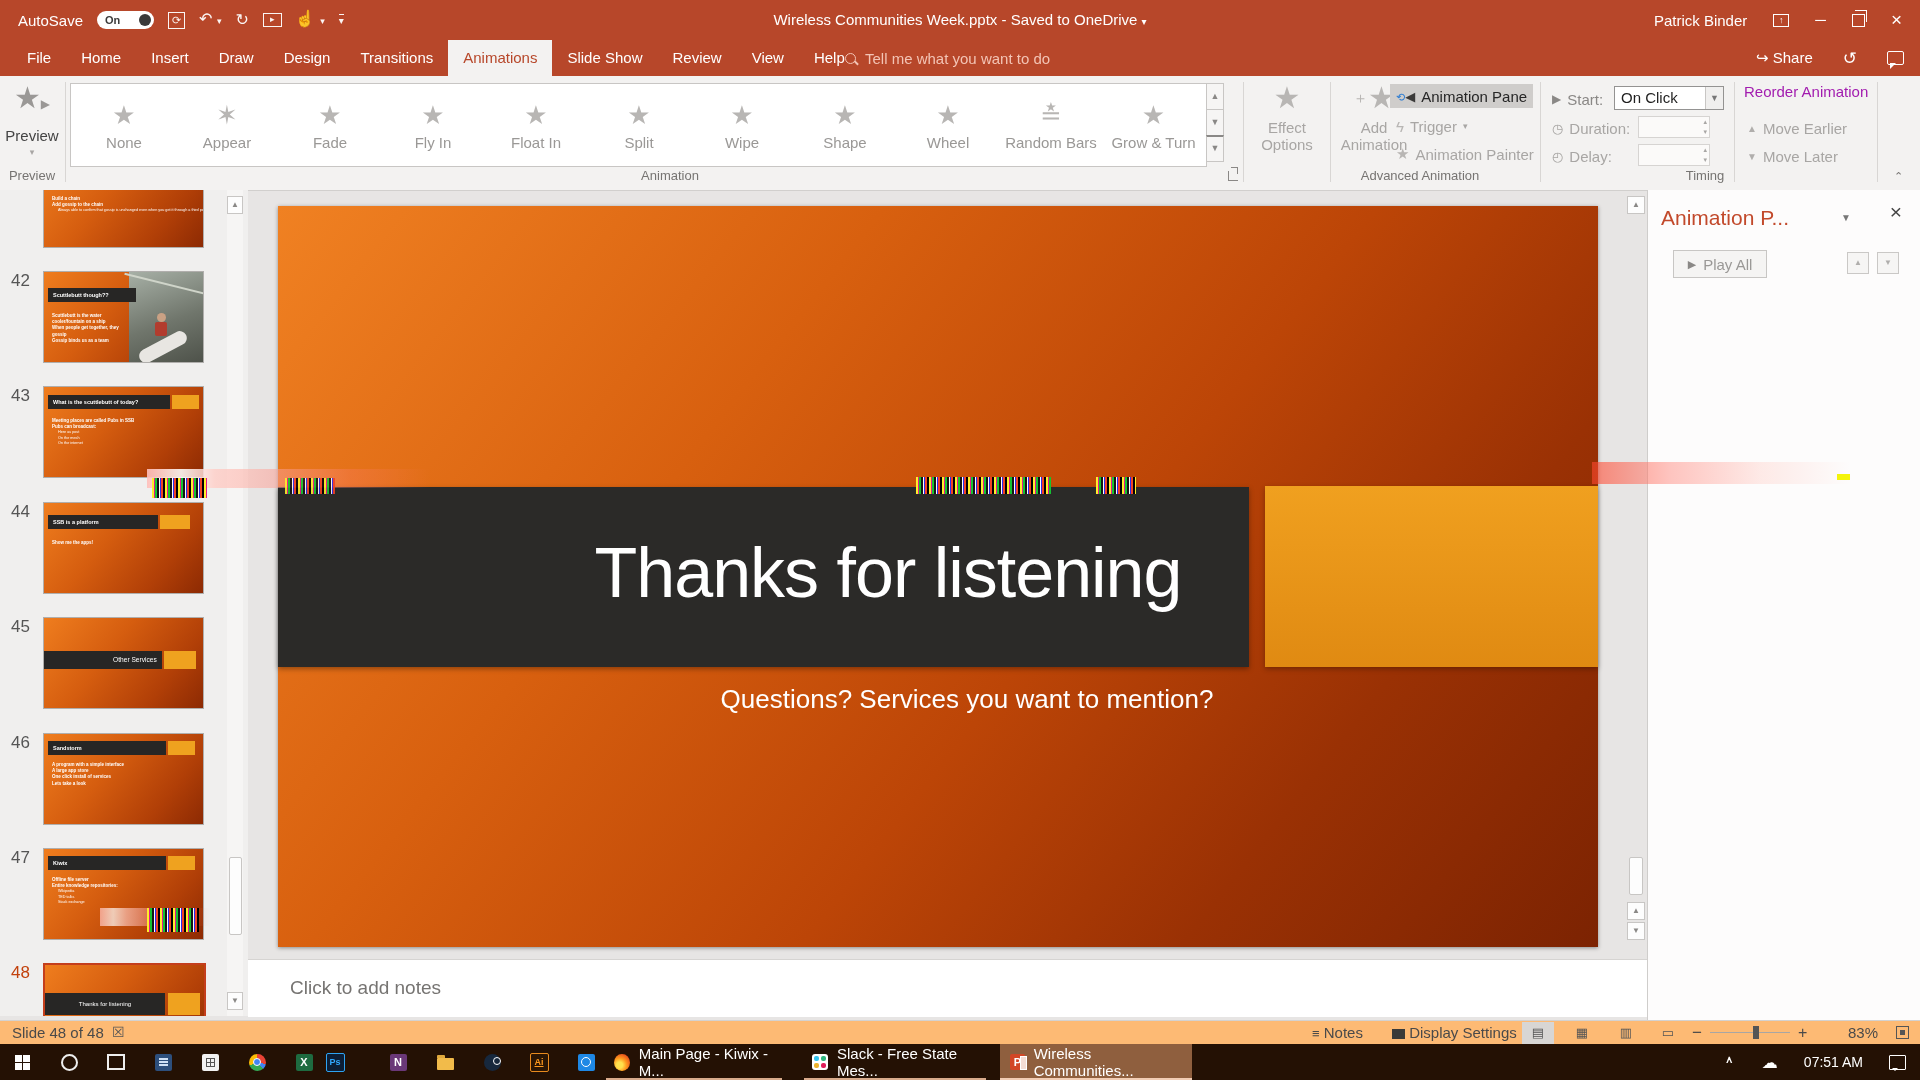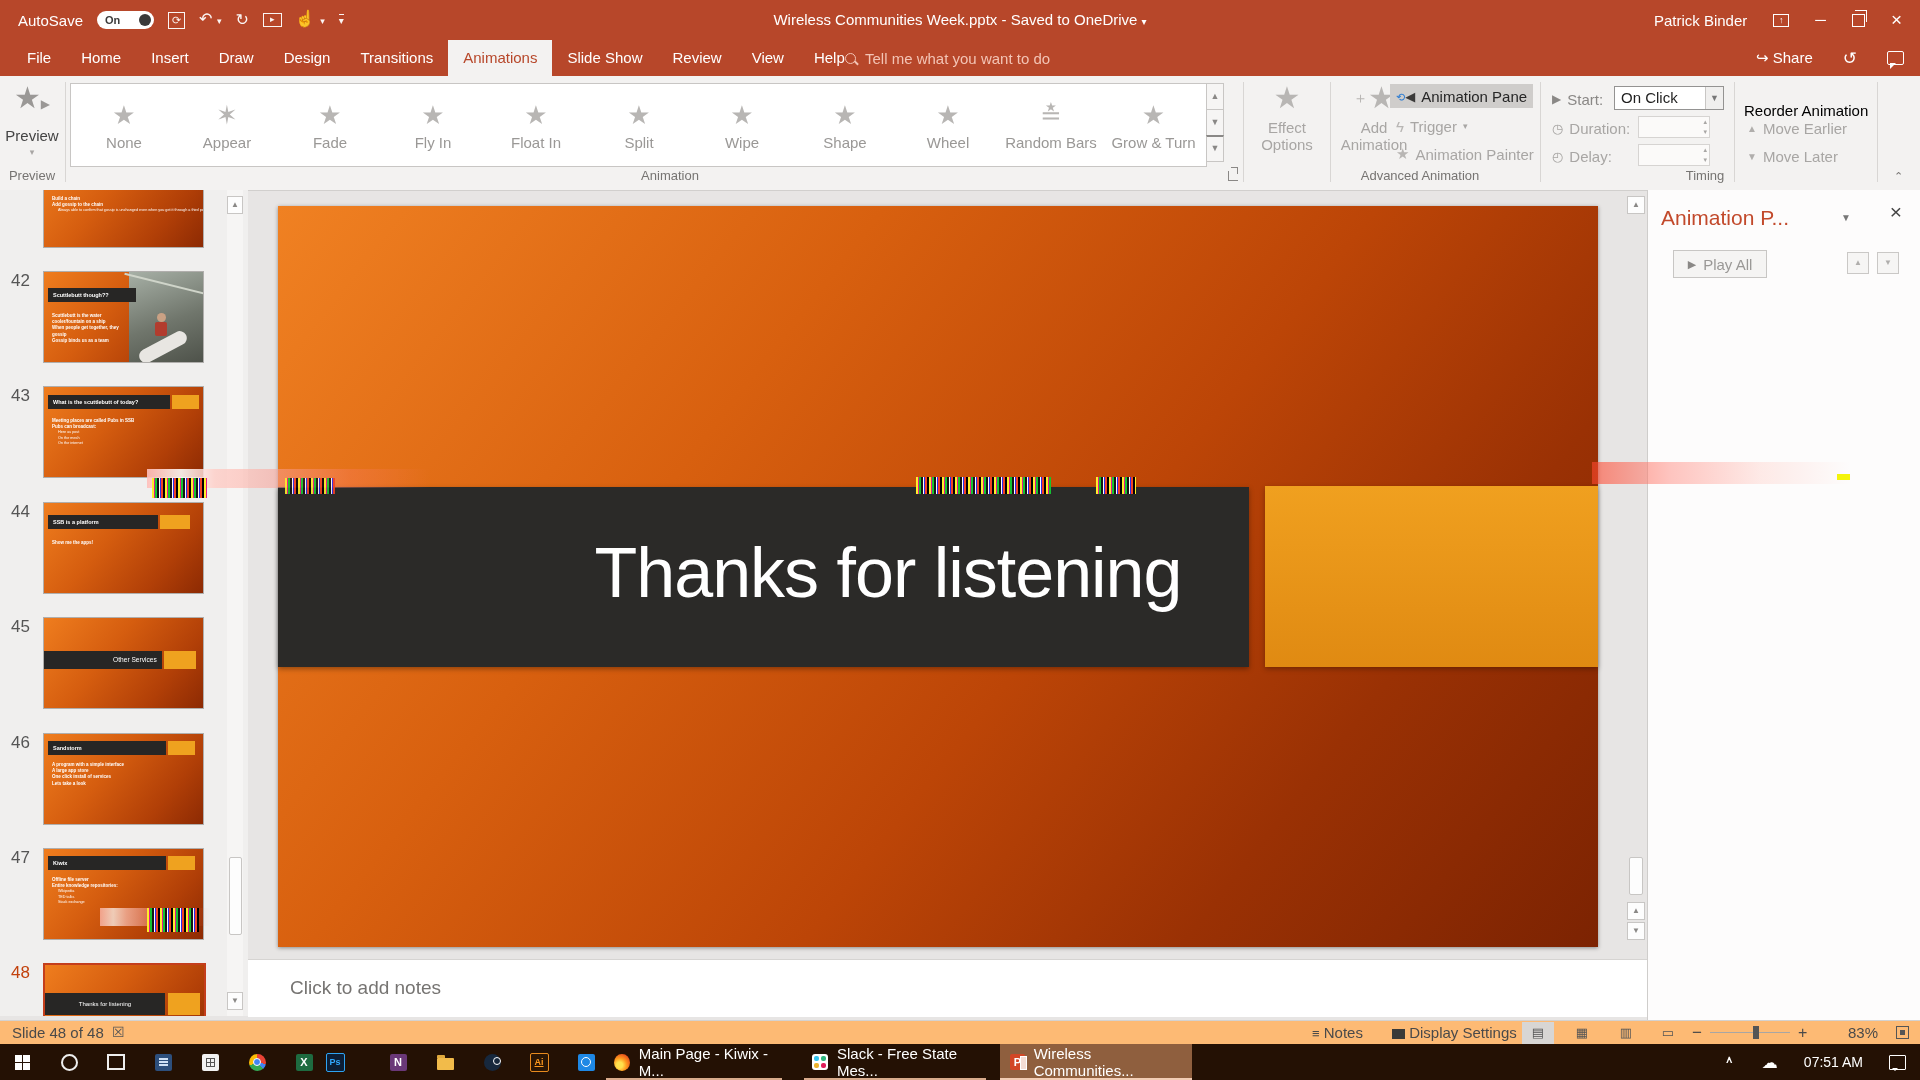--- a/index.html
+++ b/index.html
@@ -294,21 +294,21 @@
     <span style="font-size:13px;">◷</span>
     <span>Duration:</span>
   </div>
   <div class="spin" style="left:1638px;top:40px;"></div>
   <div class="smallbtn" style="left:1552px;top:68px;">
     <span style="font-size:13px;">◴</span>
     <span>Delay:</span>
   </div>
   <div class="spin" style="left:1638px;top:68px;"></div>
   <div class="vsep" style="left:1734px;"></div>
-  <div class="smallbtn" style="left:1744px;top:22px;color:#000000;">
+  <div class="smallbtn" style="left:1744px;top:3px;color:#a21caf;">
     <span>Reorder Animation</span>
   </div>
   <div class="smallbtn" style="left:1747px;top:40px;">
     <span style="font-size:10px;color:#b0aeac;">▲</span>
     <span>Move Earlier</span>
   </div>
   <div class="smallbtn" style="left:1747px;top:68px;">
     <span style="font-size:10px;color:#b0aeac;">▼</span>
     <span>Move Later</span>
   </div>
@@ -423,20 +423,21 @@
   <div class="abs scrollbar" style="left:227px;top:0;width:16px;height:826px;"></div>
   <div class="sbtn" style="left:227px;top:6px;width:16px;height:18px;line-height:16px;">▲</div>
   <div class="sthumb" style="left:228.5px;top:667px;width:13px;height:78px;"></div>
   <div class="sbtn" style="left:227px;top:802px;width:16px;height:18px;line-height:16px;">▼</div>
 </div>
 
 <div id="slide" class="abs">
   <div id="darkband"></div>
   <div id="orangerect"></div>
   <div id="slidetitle" style="top:327px;">Thanks for listening</div>
+  <div id="slidesub">Questions? Services you want to mention?</div>
 </div>
 
 <div class="sbtn abs" style="left:1627px;top:196px;width:18px;height:18px;line-height:16px;">▲</div>
 <div class="sthumb abs" style="left:1629px;top:857px;width:14px;height:38px;"></div>
 <div class="sbtn abs" style="left:1627px;top:902px;width:18px;height:18px;line-height:16px;">▲</div>
 <div class="sbtn abs" style="left:1627px;top:922px;width:18px;height:18px;line-height:16px;">▼</div>
 
 <div id="notes" class="abs">
   <span class="ph">Click to add notes</span>
 </div>

